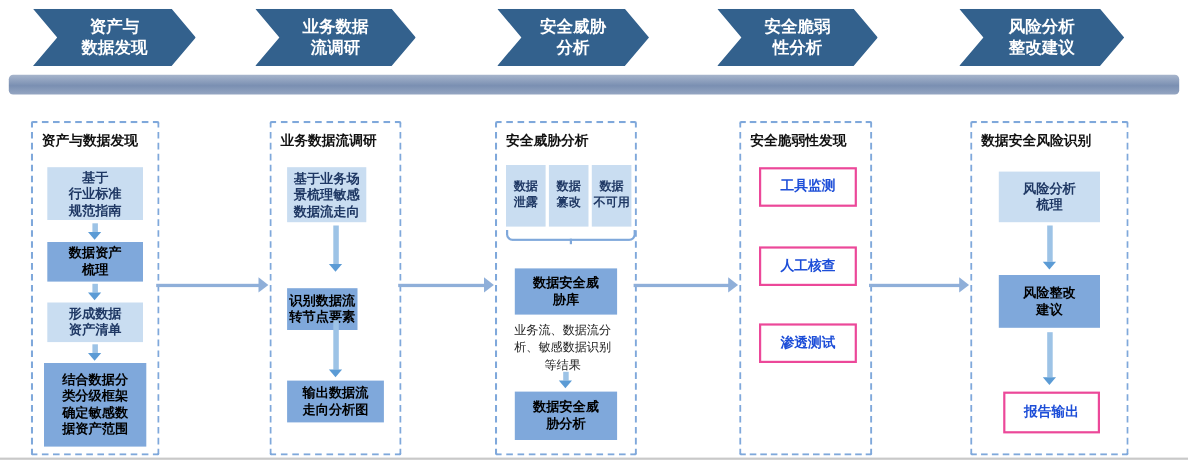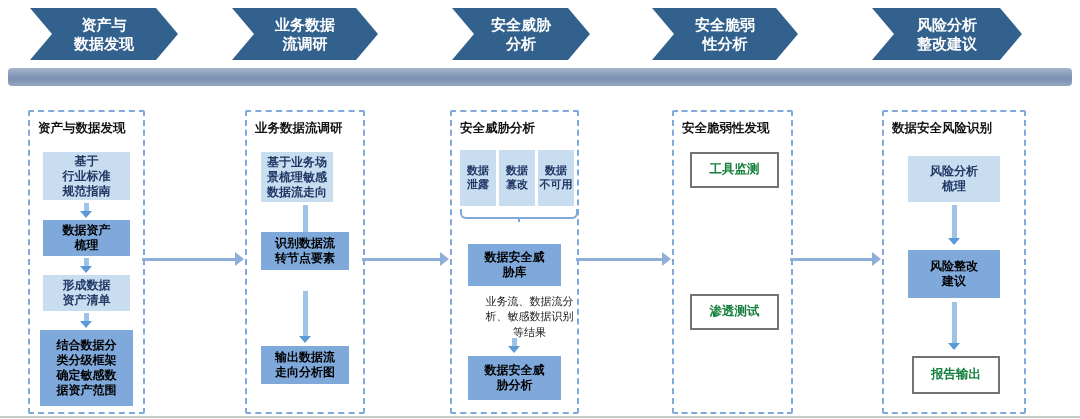--- a/index.html
+++ b/index.html
@@ -13,21 +13,21 @@
   .bar{position:absolute;left:8px;top:68px;width:1064px;height:18px;border-radius:4px;
     background:linear-gradient(180deg,#A7B5CC 0%,#7A8FB2 55%,#95A6C2 100%);}
 
   .col{position:absolute;top:110px;height:300px;border:2px dashed #7FA8DB;border-radius:2px;background:#fff;}
   .col-title{position:absolute;top:8px;left:8px;font-size:12.5px;font-weight:700;color:#111;white-space:nowrap;font-family:Liberation Serif, serif;}
 
   .box{position:absolute;display:flex;align-items:center;justify-content:center;text-align:center;
     font-weight:700;font-size:12px;line-height:1.25;white-space:pre-line;padding:0;}
   .light{background:#C9DDF1;color:#1F3864;}
   .medium{background:#7FA8DB;color:#000000;}
-  .outline{background:#fff;border:2px solid #737373;color:#15803d;font-size:12.5px;}
+  .outline{background:#fff;border:2px solid #ec4899;color:#1d4ed8;font-size:12.5px;}
   .tag{font-size:11px;}
 
   .varrow{position:absolute;width:12px;}
   .varrow .stem{position:absolute;left:3.5px;top:0;width:5px;height:calc(100% - 7px);background:#9DC3E6;}
   .varrow .head{position:absolute;left:0;bottom:0;width:0;height:0;
     border-left:6px solid transparent;border-right:6px solid transparent;border-top:7px solid #5B9BD5;}
 
   .harrow{position:absolute;height:14px;}
   .harrow .line{position:absolute;left:0;right:7px;top:5.5px;height:3px;background:#8FAFD9;}
   .harrow .head{position:absolute;right:0;top:0;width:0;height:0;
@@ -86,21 +86,21 @@
 
   <div class="col" style="left:245px;width:116px">
     <div class="col-title">业务数据流调研</div>
     <div class="box light" style="left:14px;top:40px;width:72px;height:50px">基于业务场
 景梳理敏感
 数据流走向</div>
     <div class="varrow" style="left:52px;top:93px;height:42px">
         <span class="stem"></span>
         <span class="head"></span>
       </div>
-    <div class="box medium" style="left:14px;top:120px;width:88px;height:38px">识别数据流
+    <div class="box medium" style="left:14px;top:150px;width:64px;height:38px">识别数据流
 转节点要素</div>
     <div class="varrow" style="left:52px;top:179px;height:52px">
         <span class="stem"></span>
         <span class="head"></span>
       </div>
     <div class="box medium" style="left:14px;top:234px;width:88px;height:38px">输出数据流
 走向分析图</div>
   </div>
 
   <div class="col" style="left:450px;width:125px">
@@ -109,34 +109,35 @@
 泄露</div>
     <div class="box light tag" style="left:47px;top:38px;width:36px;height:56px">数据
 篡改</div>
     <div class="box light tag" style="left:86px;top:38px;width:36px;height:56px">数据
 不可用</div>
     <div class="brace" style="left:8px;top:97px;width:114px">
         <span class="tick"></span>
       </div>
     <div class="box medium" style="left:16px;top:132px;width:93px;height:42px">数据安全威
 胁库</div>
-    <div class="note" style="left:20px;top:182px;width:115px">业务流、数据流分
+    <div class="note" style="left:2px;top:182px;width:115px">业务流、数据流分
 析、敏感数据识别
 等结果</div>
     <div class="varrow" style="left:56px;top:226px;height:15px">
         <span class="stem"></span>
         <span class="head"></span>
       </div>
     <div class="box medium" style="left:16px;top:244px;width:93px;height:44px">数据安全威
 胁分析</div>
   </div>
 
   <div class="col" style="left:672px;width:117px">
     <div class="col-title">安全脆弱性发现</div>
     <div class="box outline" style="left:16px;top:40px;width:85px;height:32px">工具监测</div>
+    <div class="box outline" style="left:16px;top:112px;width:85px;height:32px">人工核查</div>
     <div class="box outline" style="left:16px;top:182px;width:85px;height:32px">渗透测试</div>
   </div>
 
   <div class="col" style="left:882px;width:140px">
     <div class="col-title">数据安全风险识别</div>
     <div class="box light" style="left:24px;top:44px;width:92px;height:46px">风险分析
 梳理</div>
     <div class="varrow" style="left:64px;top:93px;height:40px">
         <span class="stem"></span>
         <span class="head"></span>

